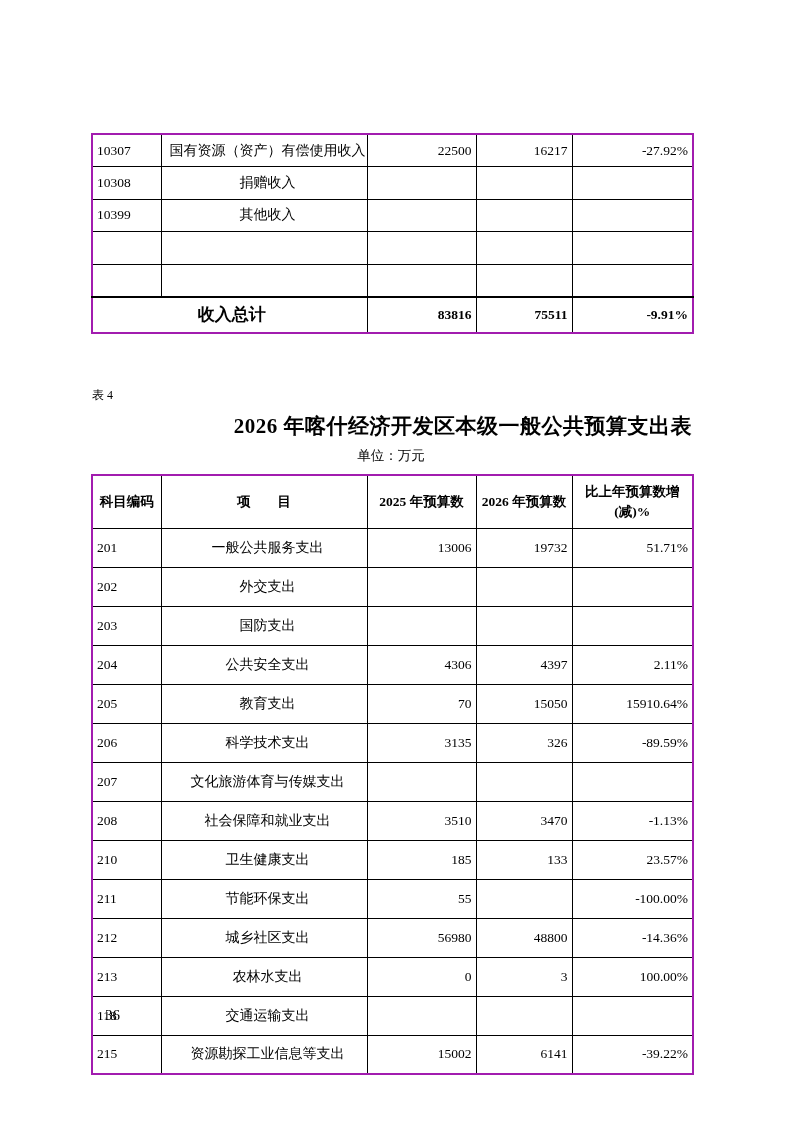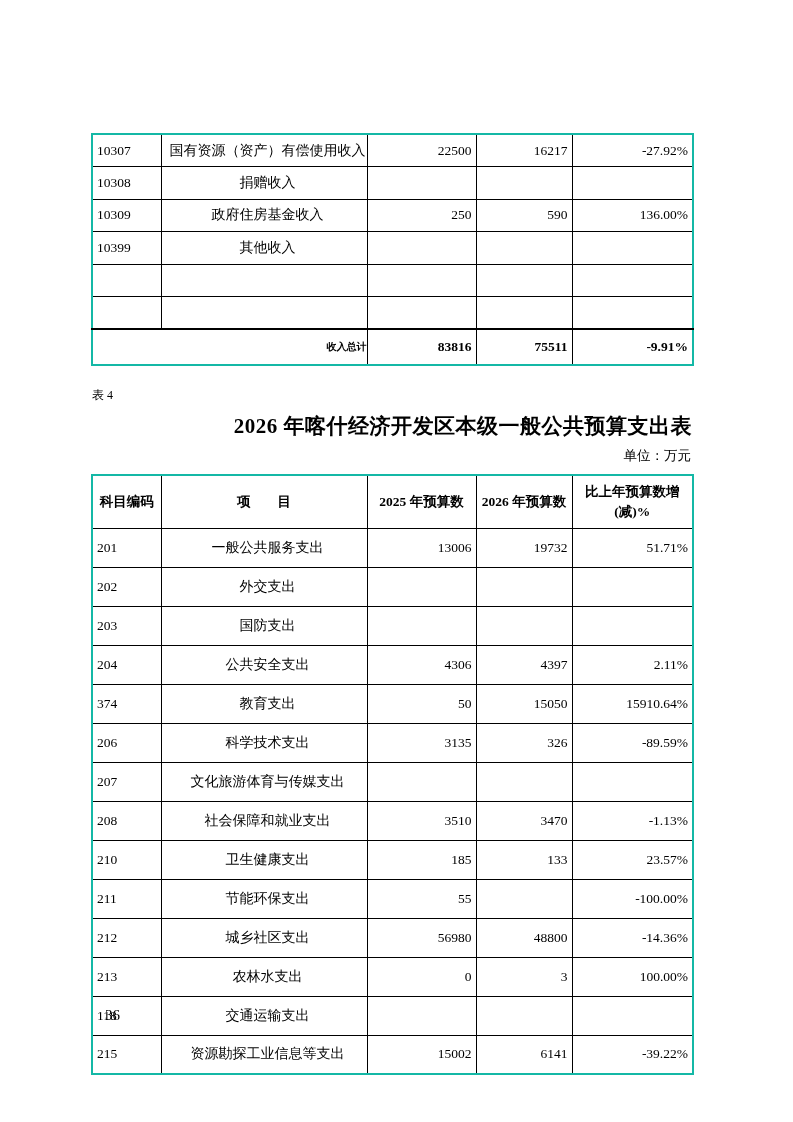--- a/index.html
+++ b/index.html
@@ -10,21 +10,21 @@
     background:#ffffff;
     font-family:"Liberation Serif","DejaVu Serif",serif;
     color:#000;
     overflow:hidden;
   }
   table.tbl{
     position:absolute;
     left:91px;width:601px;
     border-collapse:collapse;
     table-layout:fixed;
-    border:2px solid #14b8a6;
+    border:2px solid #a21caf;
   }
   .tbl td,.tbl th{
     border:1px solid #000;
     padding:0;
     vertical-align:middle;
     overflow:hidden;
     white-space:nowrap;
   }
   col.w-code{width:69px;}
   col.w-item{width:206px;}
@@ -43,35 +43,35 @@
   .tbl2 th{
     font-weight:bold;
     text-align:center;
     font-size:13.5px;
     line-height:1.45;
   }
 
   td.c{text-align:left;padding-left:4px;font-size:13.5px;}
   td.i{text-align:center;padding-left:7px;font-size:14px;}
   td.n{text-align:right;padding-right:4px;font-size:13.5px;}
-  td.total-label{text-align:right;padding-left:4px;font-size:10px;}
+  td.total-label{text-align:center;padding-left:4px;font-size:17px;}
 
   .table-label{
     position:absolute;left:92px;top:387px;
     font-size:12px;
   }
   .doc-title{
     position:absolute;left:91px;top:412px;width:601px;
     text-align:right;
     font-size:21px;font-weight:bold;
     letter-spacing:0.5px;
   }
   .unit-note{
     position:absolute;left:91px;top:447px;width:600px;
-    text-align:right;
+    text-align:center;
     font-size:13.5px;
   }
   .page-number{
     position:absolute;left:105px;top:1007px;
     font-size:15px;
   }
 </style>
 </head>
 <body>
 
@@ -94,27 +94,20 @@
         <td class="n">-27.92%</td>
       </tr>
       <tr>
         <td class="c">10308</td>
         <td class="i">捐赠收入</td>
         <td class="n"></td>
         <td class="n"></td>
         <td class="n"></td>
       </tr>
       <tr>
-        <td class="c">10309</td>
-        <td class="i">政府住房基金收入</td>
-        <td class="n">250</td>
-        <td class="n">590</td>
-        <td class="n">136.00%</td>
-      </tr>
-      <tr>
         <td class="c">10399</td>
         <td class="i">其他收入</td>
         <td class="n"></td>
         <td class="n"></td>
         <td class="n"></td>
       </tr>
       <tr>
         <td class="c"></td>
         <td class="i"></td>
         <td class="n"></td>
@@ -184,23 +177,23 @@
         <td class="n"></td>
       </tr>
       <tr>
         <td class="c">204</td>
         <td class="i">公共安全支出</td>
         <td class="n">4306</td>
         <td class="n">4397</td>
         <td class="n">2.11%</td>
       </tr>
       <tr>
-        <td class="c">374</td>
+        <td class="c">205</td>
         <td class="i">教育支出</td>
-        <td class="n">50</td>
+        <td class="n">70</td>
         <td class="n">15050</td>
         <td class="n">15910.64%</td>
       </tr>
       <tr>
         <td class="c">206</td>
         <td class="i">科学技术支出</td>
         <td class="n">3135</td>
         <td class="n">326</td>
         <td class="n">-89.59%</td>
       </tr>

